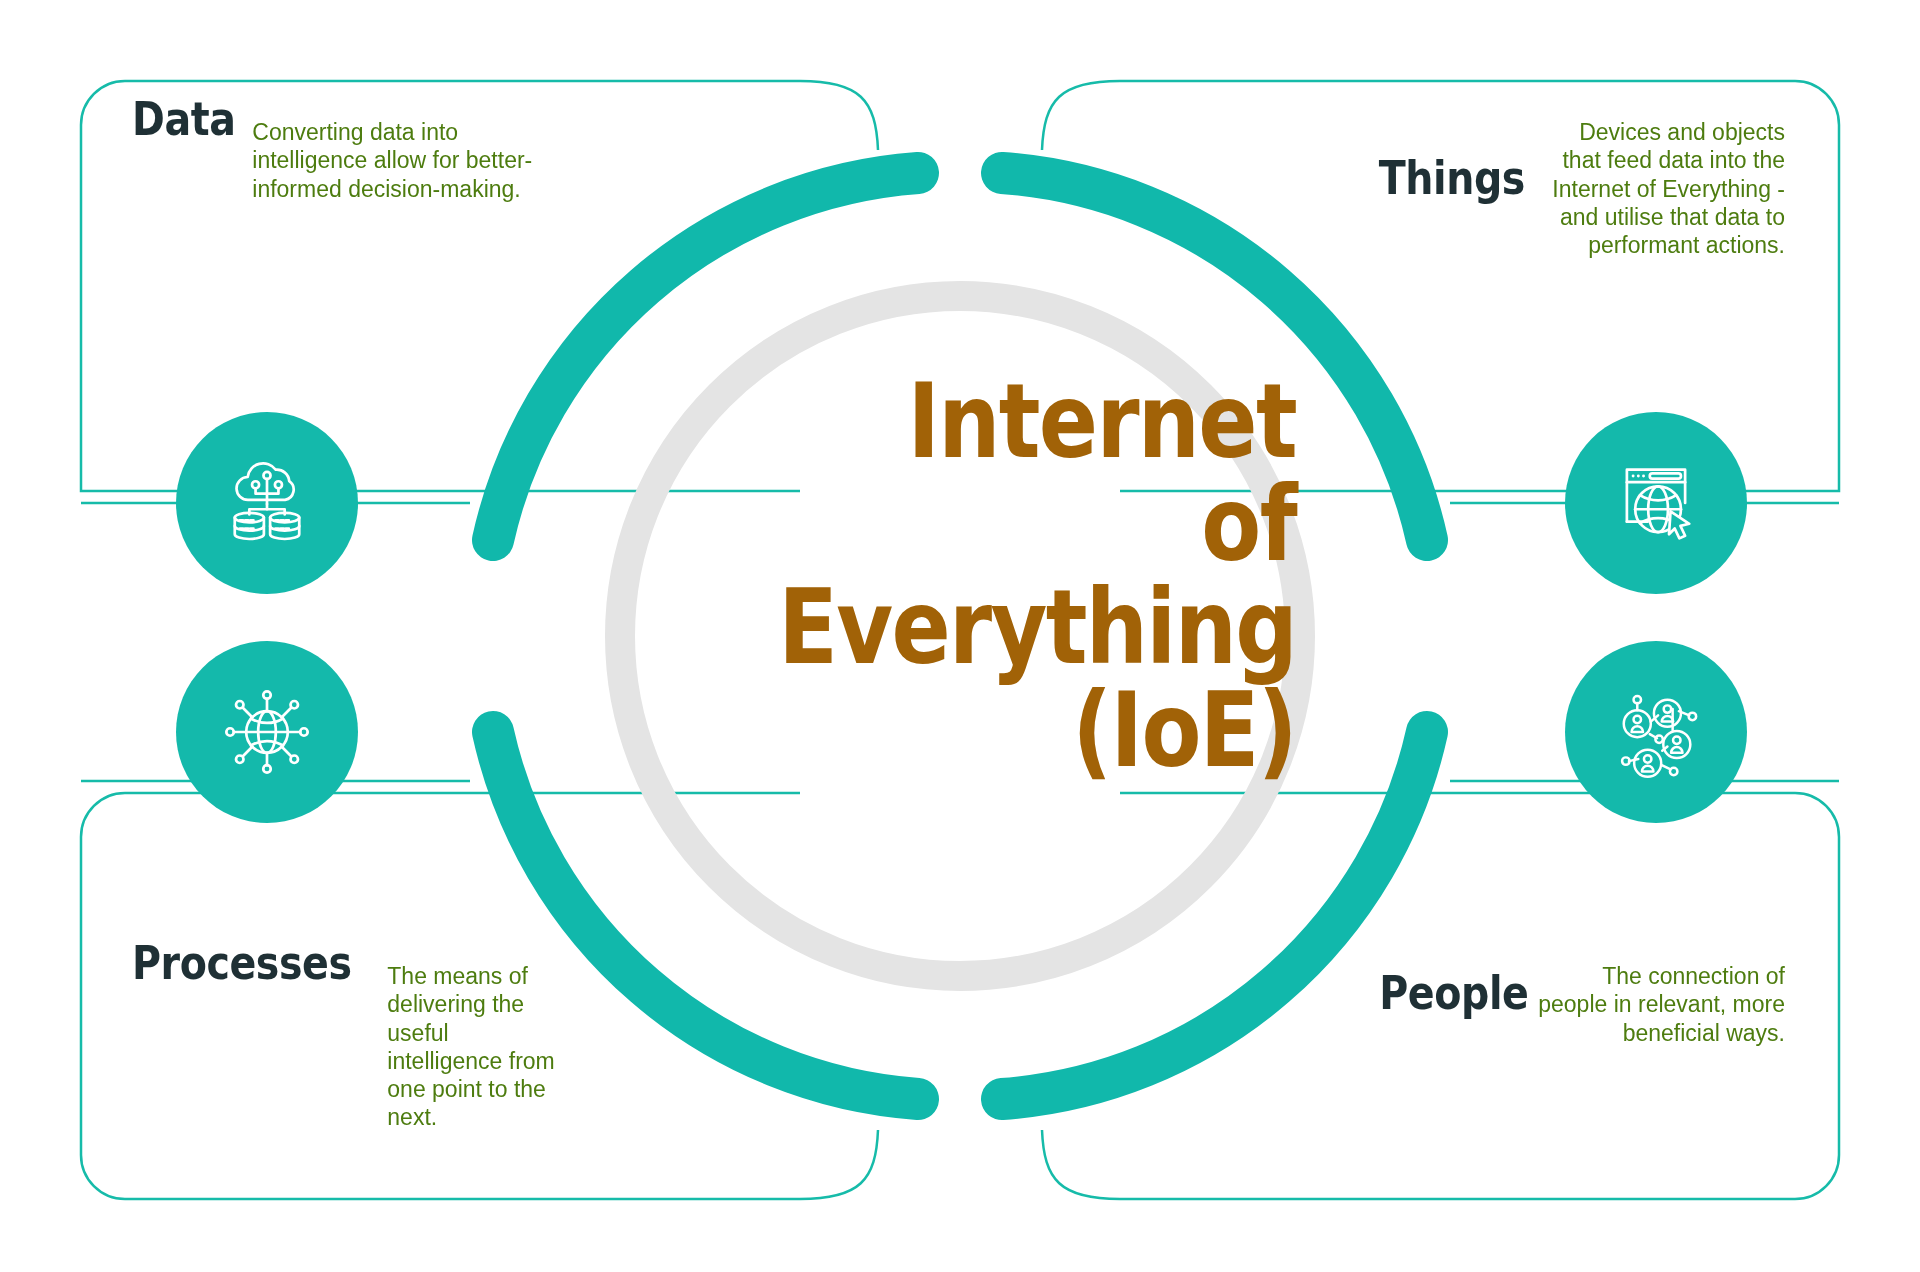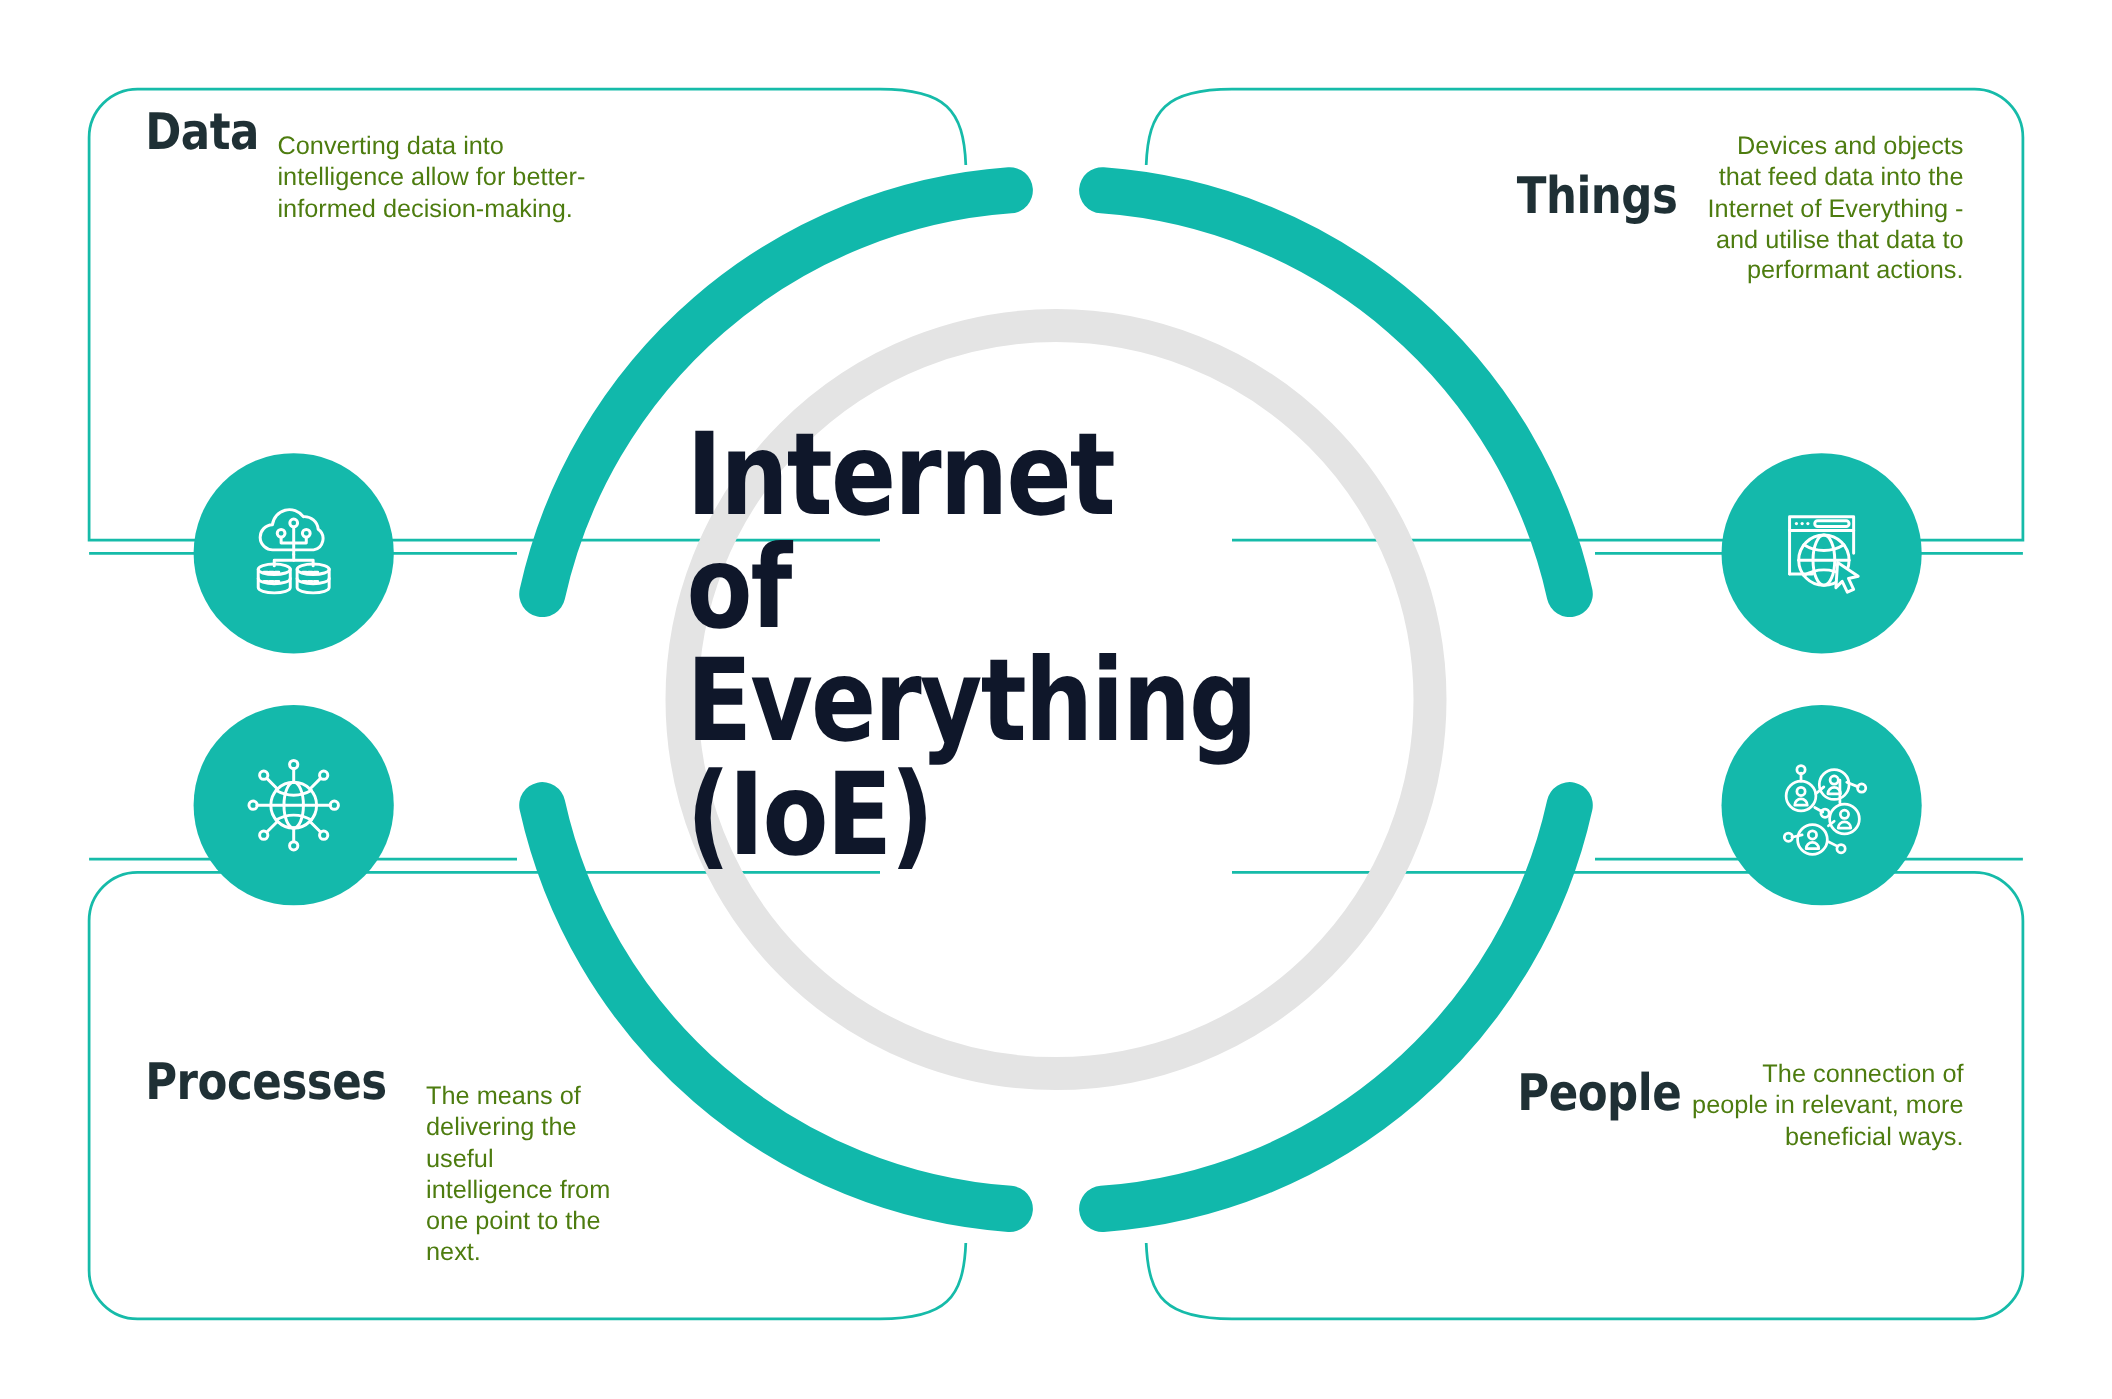--- a/index.html
+++ b/index.html
@@ -51,21 +51,21 @@
     max-width:420px;
   }
 
   
   #panel-data      { left:132px;  top:96px;  width:430px; }
   #panel-data .panel-body { margin-top:22px; }
 
   #panel-things    { left:1355px; top:96px;  width:430px; }
   #panel-things .panel-body { margin-top:22px;margin-left:24px; }
 
-  #panel-processes { left:132px;  top:940px; width:430px;margin-top:20px; }
+  #panel-processes { left:132px;  top:940px; width:430px; }
   #panel-processes .panel-body { margin-top:22px; }
 
   #panel-people    { left:1355px; top:940px; width:430px; }
   #panel-people .panel-body { margin-top:22px; }
 
   
   .icon-badge {
     position:absolute;
     width:182px; height:182px;
     border-radius:50%;
@@ -76,26 +76,26 @@
   }
   #icon-data      { left:176px;  top:412px; }
   #icon-processes { left:176px;  top:641px; }
   #icon-things    { left:1565px; top:412px; }
   #icon-people    { left:1565px; top:641px; }
   .icon-badge svg { width:104px; height:104px; display:block; }
 
   
   #center-title {
     position:absolute;
-    left:560px; top:380px;
+    left:560px; top:370px;
     width:800px;
-    text-align:left;
+    text-align:right;
     font-family:"DejaVu Sans", sans-serif;
     font-weight:bold;
-    color:#0f172a;
+    color:#a16207;
     font-size:104px;
     line-height:0.99;
     letter-spacing:-2px;
   }
   #center-title .tline { display:block; transform:scaleX(0.84); transform-origin:center center; white-space:nowrap; }
 </style>
 </head>
 <body>
 
 <div id="stage">

